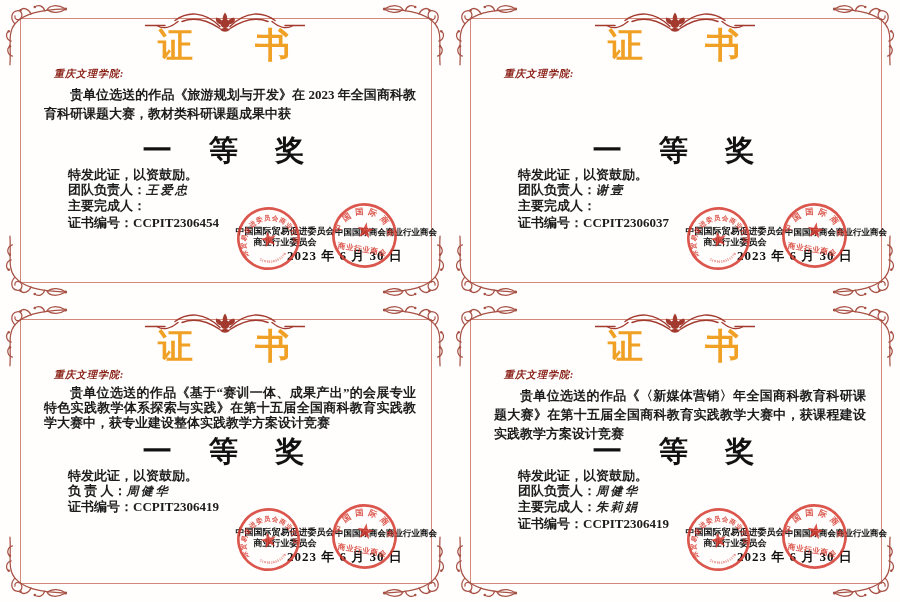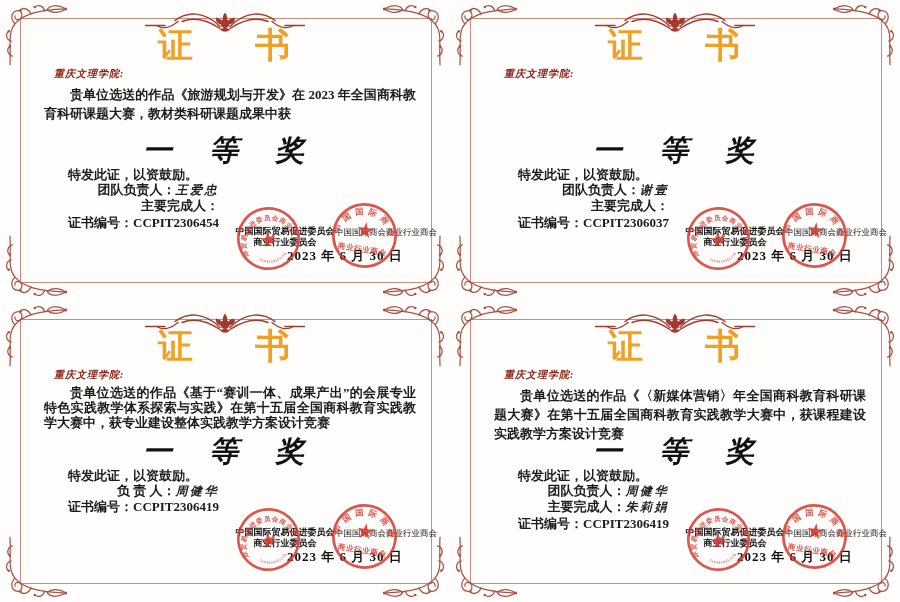--- a/index.html
+++ b/index.html
@@ -27,34 +27,34 @@
            word-spacing:46px; letter-spacing:2px; }
 
   .school { position:absolute; left:54px; top:67px; font-size:10px; font-weight:700;
             font-style:italic; color:#8b2218; letter-spacing:1px; }
 
   .body-text { position:absolute; left:44px; right:34px; top:85px;
                font-size:13px; line-height:19px; color:#1c1c1c;
                text-align:justify; text-indent:2em; font-weight:600; }
 
   .award { position:absolute; left:0; right:0; top:131px; text-align:center;
-           font-size:29px; font-weight:900; font-style:italic; color:#111;
+           font-size:29px; font-weight:900; color:#111;
            word-spacing:24px; letter-spacing:3px; }
 
   .issue { position:absolute; left:68px; top:166px; font-size:13px; font-weight:600; color:#1c1c1c; }
 
-  .fields { position:absolute; left:68px; top:182px; font-size:13px; color:#1c1c1c;text-align:right; }
+  .fields { position:absolute; left:68px; top:182px; font-size:13px; color:#1c1c1c; }
   .frow  { line-height:15.3px; font-weight:600; }
   .fvalue.hand { font-style:italic; font-weight:700; font-size:12px; letter-spacing:2.5px; color:#222; }
 
   .stampblock { position:absolute; left:225px; top:198px; width:210px; height:100px; }
   .org-left  { position:absolute; left:8px;  top:28px; width:104px; text-align:center;
                font-size:9px; font-weight:700; color:#111; line-height:11px; white-space:nowrap; }
   .org-right { position:absolute; left:110px; top:29px; width:98px; text-align:center;
-               font-size:8.5px; font-weight:400; color:#111; white-space:nowrap; }
+               font-size:8.5px; font-weight:700; color:#111; white-space:nowrap; }
   .date { position:absolute; left:62px; top:49px; font-size:13px; font-weight:700;
           color:#111; letter-spacing:1px; white-space:nowrap; }
 
   .stamp { position:absolute; opacity:.84; color:#d5362b; }
   .stamp.s1 { left:11px; top:8px;  width:65px; height:65px; transform:rotate(-14deg); }
   .stamp.s2 { left:106px; top:4px; width:67px; height:67px; transform:rotate(9deg); }
 
   .defs-svg { position:absolute; width:0; height:0; }
 </style>
 </head>

